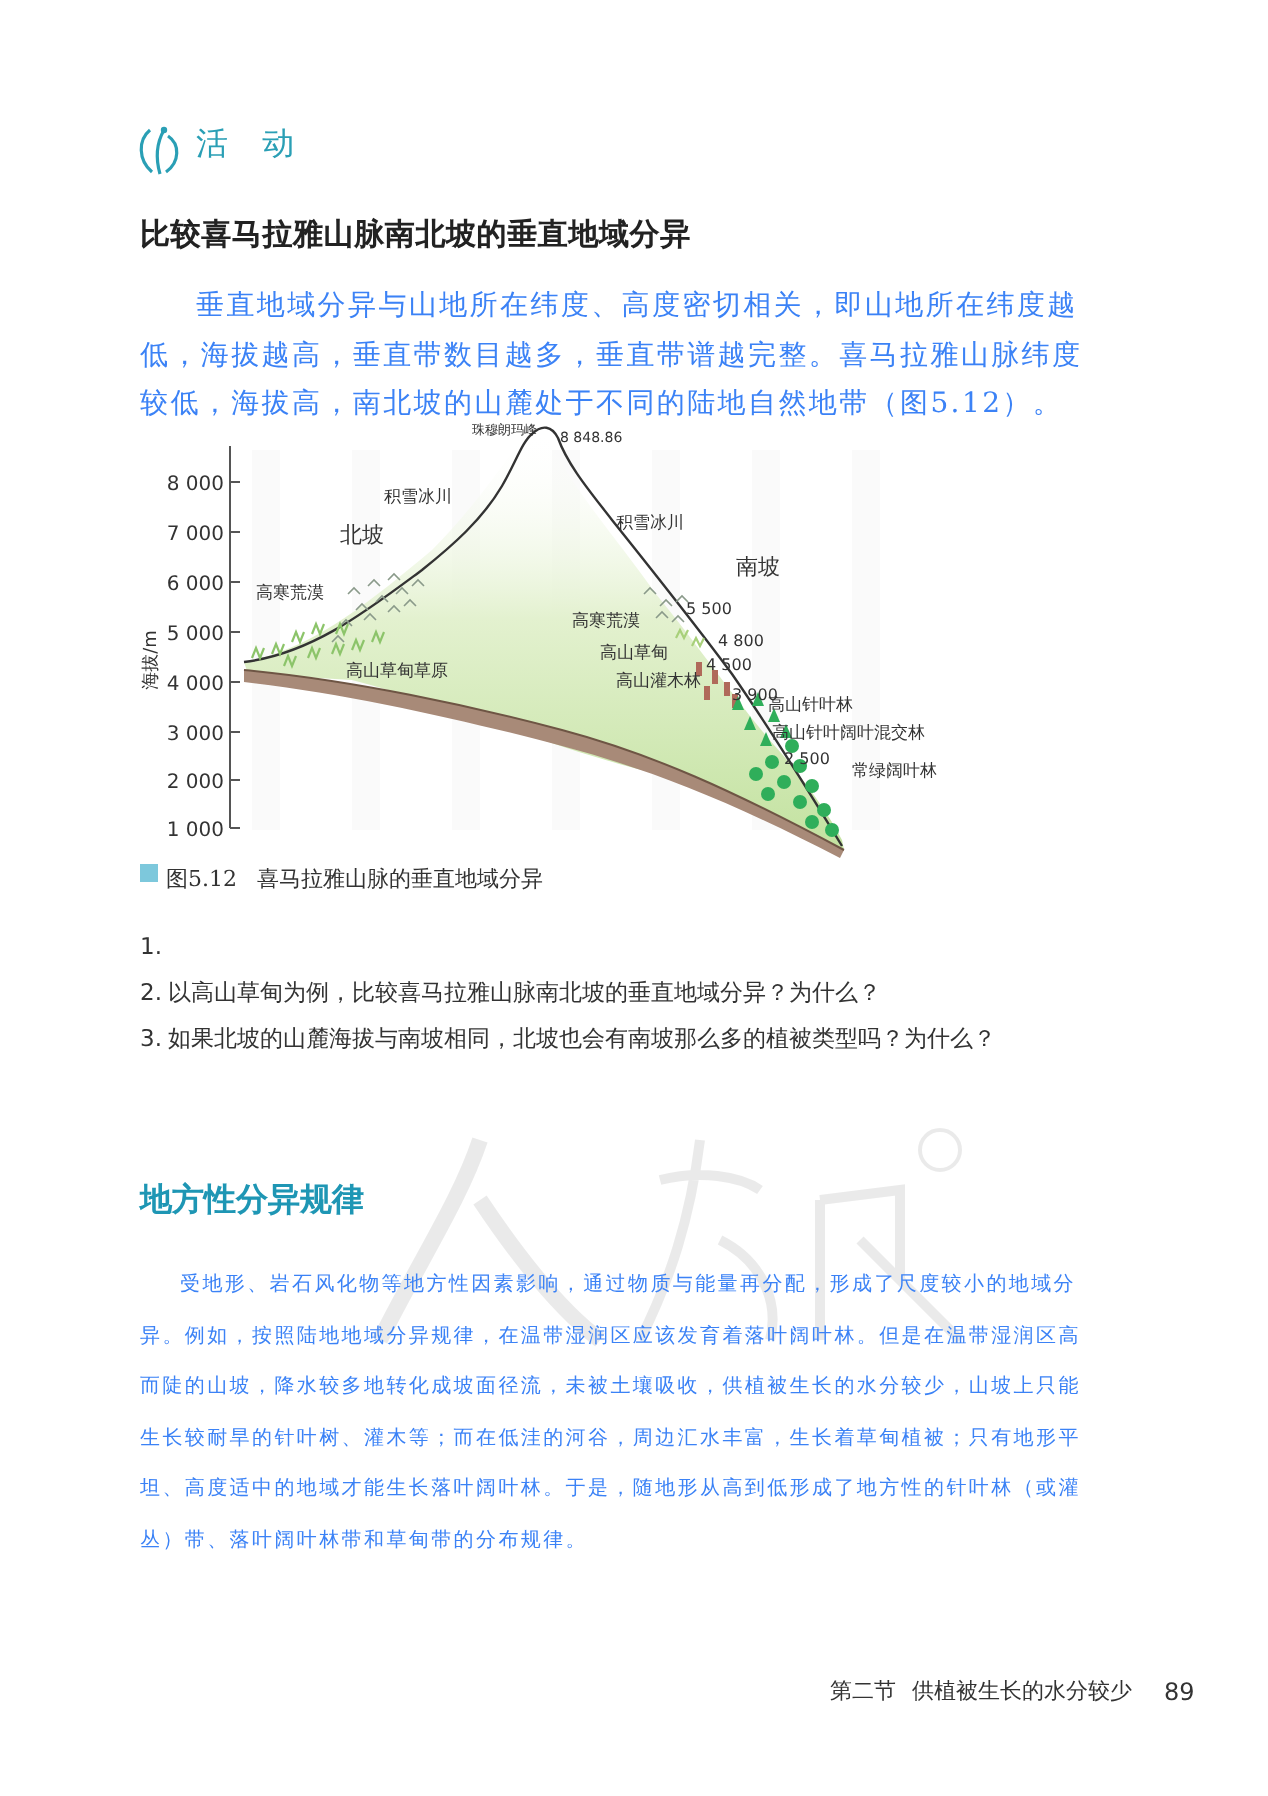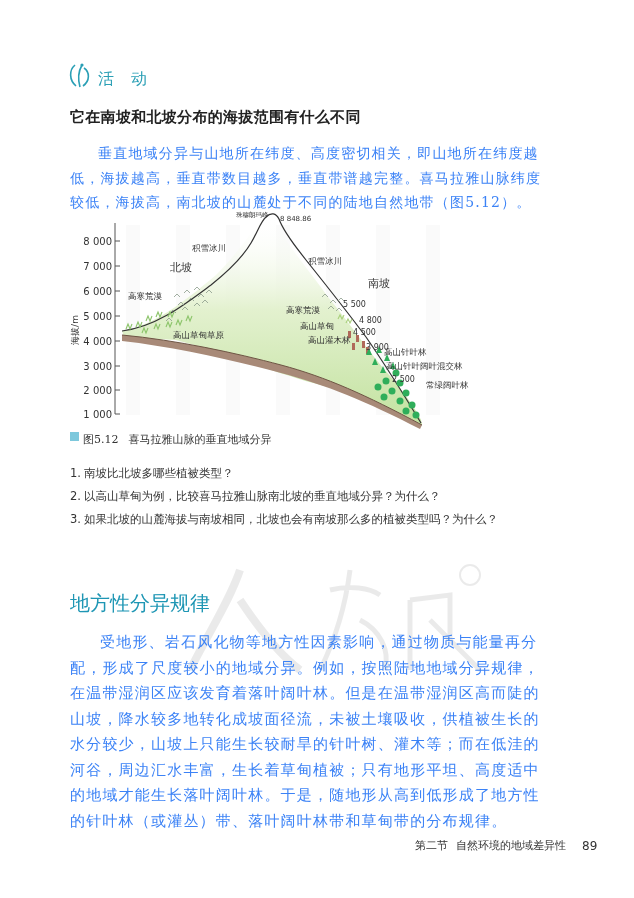--- a/index.html
+++ b/index.html
@@ -1,51 +1,51 @@
 <!DOCTYPE html>
 <html><head>
 <meta charset="utf-8">
 <style>
   html, body { margin: 0; padding: 0; background: #ffffff; }
   body { width: 634px; height: 898px; position: relative; overflow: hidden;
          font-family: "DejaVu Serif", "Liberation Serif", serif; color: #2a2a2a; }
   .abs { position: absolute; }
-  .activity-head { left: 68px; top: 62px; display: flex; align-items: flex-end; gap: 6px; }
+  .activity-head { left: 68px; top: 62px; display: flex; align-items: flex-start; gap: 6px; }
   .activity-label { font-family: "DejaVu Sans", sans-serif; font-size: 16px; color: #2a9fb5; letter-spacing: 6px; }
   .box-title { left: 70px; top: 108px; font-size: 15px; font-weight: bold; color: #222; letter-spacing: 0.3px; }
   .para { font-size: 14px; line-height: 24.5px; color: #3b82f6; letter-spacing: 1.2px; }
   .p1 { left: 70px; top: 141px; width: 478px; }
   .indent { text-indent: 2em; }
   .figure { left: 66px; top: 205px; width: 500px; height: 225px; }
   .fig-caption { left: 70px; top: 432px; font-size: 11px; color: #333; display: flex; align-items: flex-start; gap: 4px; }
   .cap-square { width: 9px; height: 9px; background: #7dc8dc; display: inline-block; }
   .questions { left: 70px; top: 462px; width: 440px; font-family: "DejaVu Sans", sans-serif; font-size: 11.5px; color: #333; }
   .q { line-height: 23px; display: flex; }
   .q .num { width: 14px; flex: none; }
-  .section-title { left: 70px; top: 590px; font-family: "DejaVu Sans", sans-serif; font-size: 20px; font-weight: normal; color: #1e96b4; }
-  .p2 { left: 70px; top: 630px; width: 480px; font-size: 15px; line-height: 25.5px; letter-spacing: 1.2px; }
+  .section-title { left: 70px; top: 590px; font-family: "DejaVu Sans", sans-serif; font-size: 16px; font-weight: bold; color: #1e96b4; }
+  .p2 { left: 70px; top: 630px; width: 480px; font-size: 10px; line-height: 25.5px; letter-spacing: 1.2px; }
   .footer { left: 415px; top: 838px; font-size: 11px; color: #333; display: flex; gap: 8px; align-items: center; }
   .page-num { font-family: "DejaVu Sans", sans-serif; font-size: 12px; margin-left: 8px; }
   .watermark { left: 150px; top: 560px; width: 340px; height: 120px; opacity: 0.08; }
   svg text { font-family: "DejaVu Sans", sans-serif; }
 </style>
 </head>
 <body>
 
 <div class="abs activity-head">
   <svg width="24" height="28" viewBox="0 0 24 28">
     <path d="M7 3 C1 8 1 18 8 24" fill="none" stroke="#2a9fb5" stroke-width="1.6"></path>
     <path d="M14 3 C10 10 10 18 12 25" fill="none" stroke="#2a9fb5" stroke-width="1.6"></path>
     <path d="M16 6 C22 10 22 19 15 24" fill="none" stroke="#2a9fb5" stroke-width="1.6"></path>
     <circle cx="14" cy="3" r="1.6" fill="#2a9fb5"></circle>
   </svg>
   <span class="activity-label">活 动</span>
 </div>
 
-<div class="abs box-title">它在南坡和北坡分布的海拔范围有什么不同</div>
+<div class="abs box-title">比较喜马拉雅山脉南北坡的垂直地域分异</div>
 
 <div class="abs para p1 indent">垂直地域分异与山地所在纬度、高度密切相关，即山地所在纬度越低，海拔越高，垂直带数目越多，垂直带谱越完整。喜马拉雅山脉纬度较低，海拔高，南北坡的山麓处于不同的陆地自然地带（图5.12）。</div>
 
 <div class="abs figure">
   <svg width="500" height="225" viewBox="0 0 500 225">
 
     <g opacity="0.35">
       <rect x="60" y="20" width="14" height="190" fill="#f2f2f2"></rect>
       <rect x="110" y="20" width="14" height="190" fill="#f2f2f2"></rect>
       <rect x="160" y="20" width="14" height="190" fill="#f2f2f2"></rect>
@@ -189,21 +189,20 @@
 
 <div class="abs fig-caption">
   <span class="cap-square"></span>
   <span>图5.12</span>
   <span style="margin-left:6px">喜马拉雅山脉的垂直地域分异</span>
 </div>
 
 <div class="abs questions">
   <div class="q">
     <span class="num">1.</span>
-    <span>南坡比北坡多哪些植被类型？</span>
   </div>
   <div class="q">
     <span class="num">2.</span>
     <span>以高山草甸为例，比较喜马拉雅山脉南北坡的垂直地域分异？为什么？</span>
   </div>
   <div class="q">
     <span class="num">3.</span>
     <span>如果北坡的山麓海拔与南坡相同，北坡也会有南坡那么多的植被类型吗？为什么？</span>
   </div>
 </div>
@@ -214,15 +213,15 @@
   <path d="M260 40 L260 110 M260 40 L300 35 L300 80 M280 60 C300 80 320 100 330 110" fill="none" stroke="#000" stroke-width="5"></path>
   <circle cx="320" cy="15" r="10" fill="none" stroke="#000" stroke-width="2"></circle>
 </svg>
 
 <div class="abs section-title">地方性分异规律</div>
 
 <div class="abs para p2 indent">受地形、岩石风化物等地方性因素影响，通过物质与能量再分配，形成了尺度较小的地域分异。例如，按照陆地地域分异规律，在温带湿润区应该发育着落叶阔叶林。但是在温带湿润区高而陡的山坡，降水较多地转化成坡面径流，未被土壤吸收，供植被生长的水分较少，山坡上只能生长较耐旱的针叶树、灌木等；而在低洼的河谷，周边汇水丰富，生长着草甸植被；只有地形平坦、高度适中的地域才能生长落叶阔叶林。于是，随地形从高到低形成了地方性的针叶林（或灌丛）带、落叶阔叶林带和草甸带的分布规律。</div>
 
 <div class="abs footer">
   <span>第二节</span>
-  <span>自然环境的地域差异性</span>
+  <span>供植被生长的水分较少</span>
   <span class="page-num">89</span>
 </div>
 
 </body></html>

